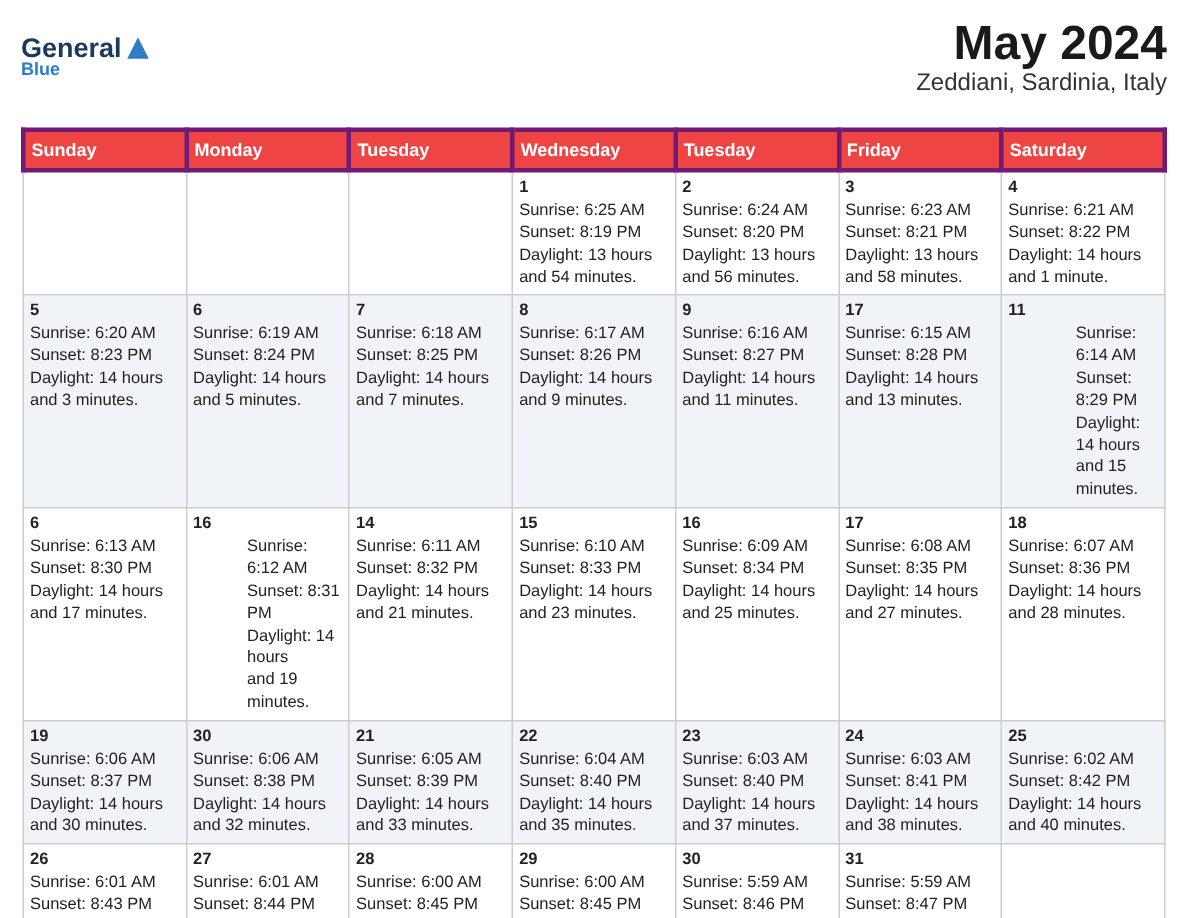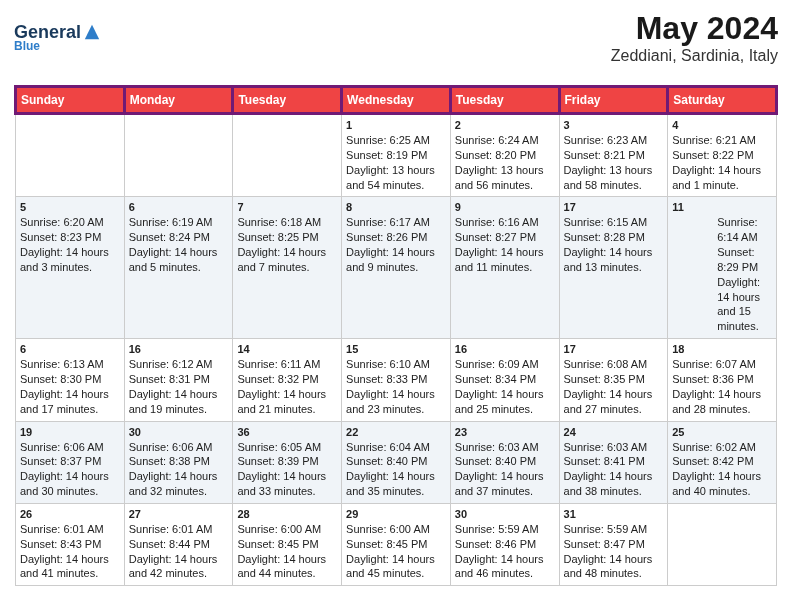--- a/index.html
+++ b/index.html
@@ -210,21 +210,21 @@
         <tr>
           <td>
             <span class="day-num">6</span>
             <div class="cell-text" style="white-space: pre-line;">Sunrise: 6:13 AM
 Sunset: 8:30 PM
 Daylight: 14 hours
 and 17 minutes.</div>
           </td>
           <td>
             <span class="day-num">16</span>
-            <div class="cell-text" style="white-space: pre-line;">Sunrise: 6:12 AM
+            <div class="cell-text" style="white-space: pre-line; margin-left: 36px;">Sunrise: 6:12 AM
 Sunset: 8:31 PM
 Daylight: 14 hours
 and 19 minutes.</div>
           </td>
           <td>
             <span class="day-num">14</span>
             <div class="cell-text" style="white-space: pre-line;">Sunrise: 6:11 AM
 Sunset: 8:32 PM
 Daylight: 14 hours
 and 21 minutes.</div>
@@ -267,21 +267,21 @@
 and 30 minutes.</div>
           </td>
           <td>
             <span class="day-num">30</span>
             <div class="cell-text" style="white-space: pre-line;">Sunrise: 6:06 AM
 Sunset: 8:38 PM
 Daylight: 14 hours
 and 32 minutes.</div>
           </td>
           <td>
-            <span class="day-num">36</span>
+            <span class="day-num">21</span>
             <div class="cell-text" style="white-space: pre-line;">Sunrise: 6:05 AM
 Sunset: 8:39 PM
 Daylight: 14 hours
 and 33 minutes.</div>
           </td>
           <td>
             <span class="day-num">22</span>
             <div class="cell-text" style="white-space: pre-line;">Sunrise: 6:04 AM
 Sunset: 8:40 PM
 Daylight: 14 hours

